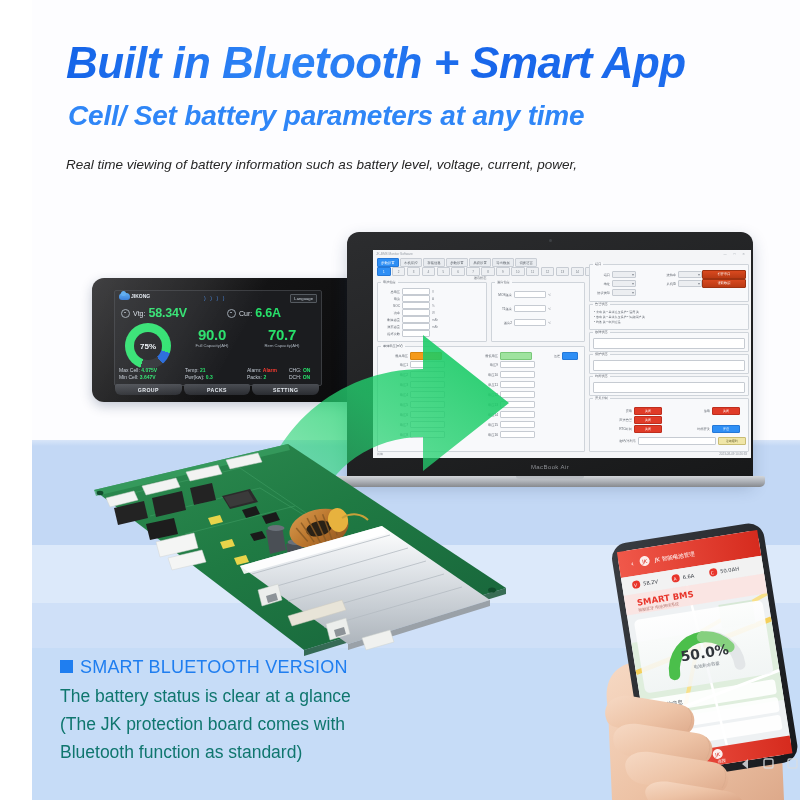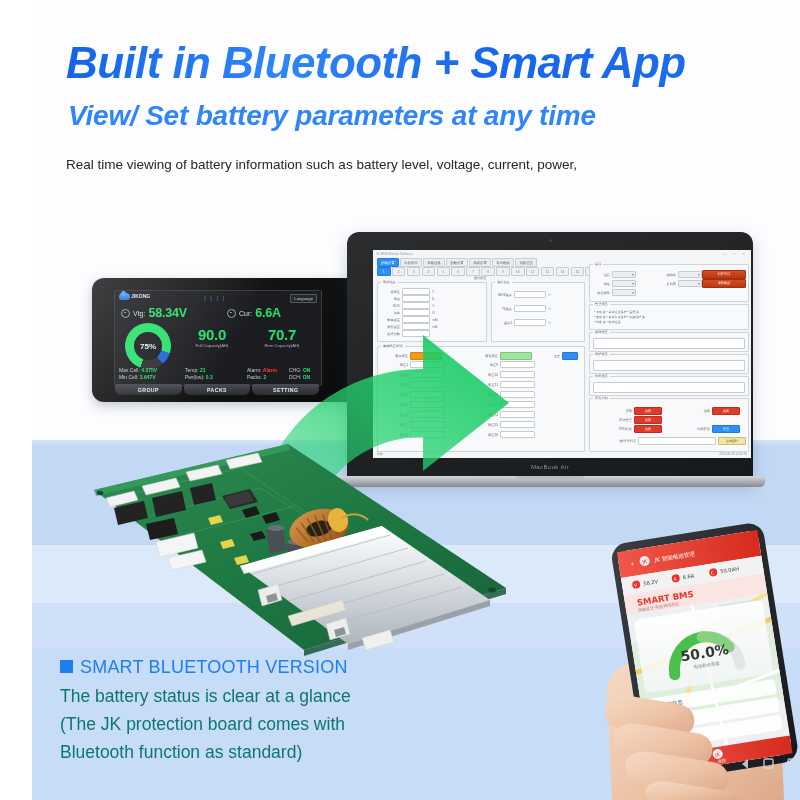--- a/index.html
+++ b/index.html
@@ -30,21 +30,21 @@
     -webkit-text-fill-color:transparent;
     white-space:nowrap;
   }
   .subhead{
     position:absolute;left:36px;top:100px;width:730px;
     font-size:28px;font-weight:bold;font-style:italic;color:#2f86f7;
     letter-spacing:-0.2px;white-space:nowrap;
   }
   .bodytext{
     position:absolute;left:34px;top:152px;width:720px;
-    font-size:13.5px;color:#262626;line-height:26px;
+    font-size:13.5px;font-style:italic;color:#262626;line-height:26px;
   }
   .bodytext div{white-space:nowrap;}
 
   
   .lcd-wrap{position:absolute;left:60px;top:278px;width:280px;height:124px;}
   .lcd-bezel{
     position:absolute;left:0;top:0;width:280px;height:124px;
     background:linear-gradient(135deg,#2b2b2d 0%,#131314 45%,#0b0b0c 100%);
     border-radius:12px;
     box-shadow:0 4px 12px rgba(20,40,80,.25);
@@ -178,21 +178,21 @@
 <div id="page">
 
   <div class="bg-band band-white"></div>
   <div class="bg-band band-b1"></div>
   <div class="bg-band band-b2"></div>
   <div class="bg-band band-b3"></div>
   <div class="bg-band band-b4"></div>
   <div class="band-fade"></div>
 
   <div class="headline">Built in Bluetooth + Smart App</div>
-  <div class="subhead">View/ Set battery parameters at any time</div>
+  <div class="subhead">Cell/ Set battery parameters at any time</div>
   <div class="bodytext">
     <div>Real time viewing of battery information such as battery level, voltage, current, power,</div>
   </div>
 
   <div class="lcd-wrap">
     <div class="lcd-bezel"></div>
     <div class="lcd-screen">
 
       <div class="lcd-top">
         <div class="lcd-logo">

